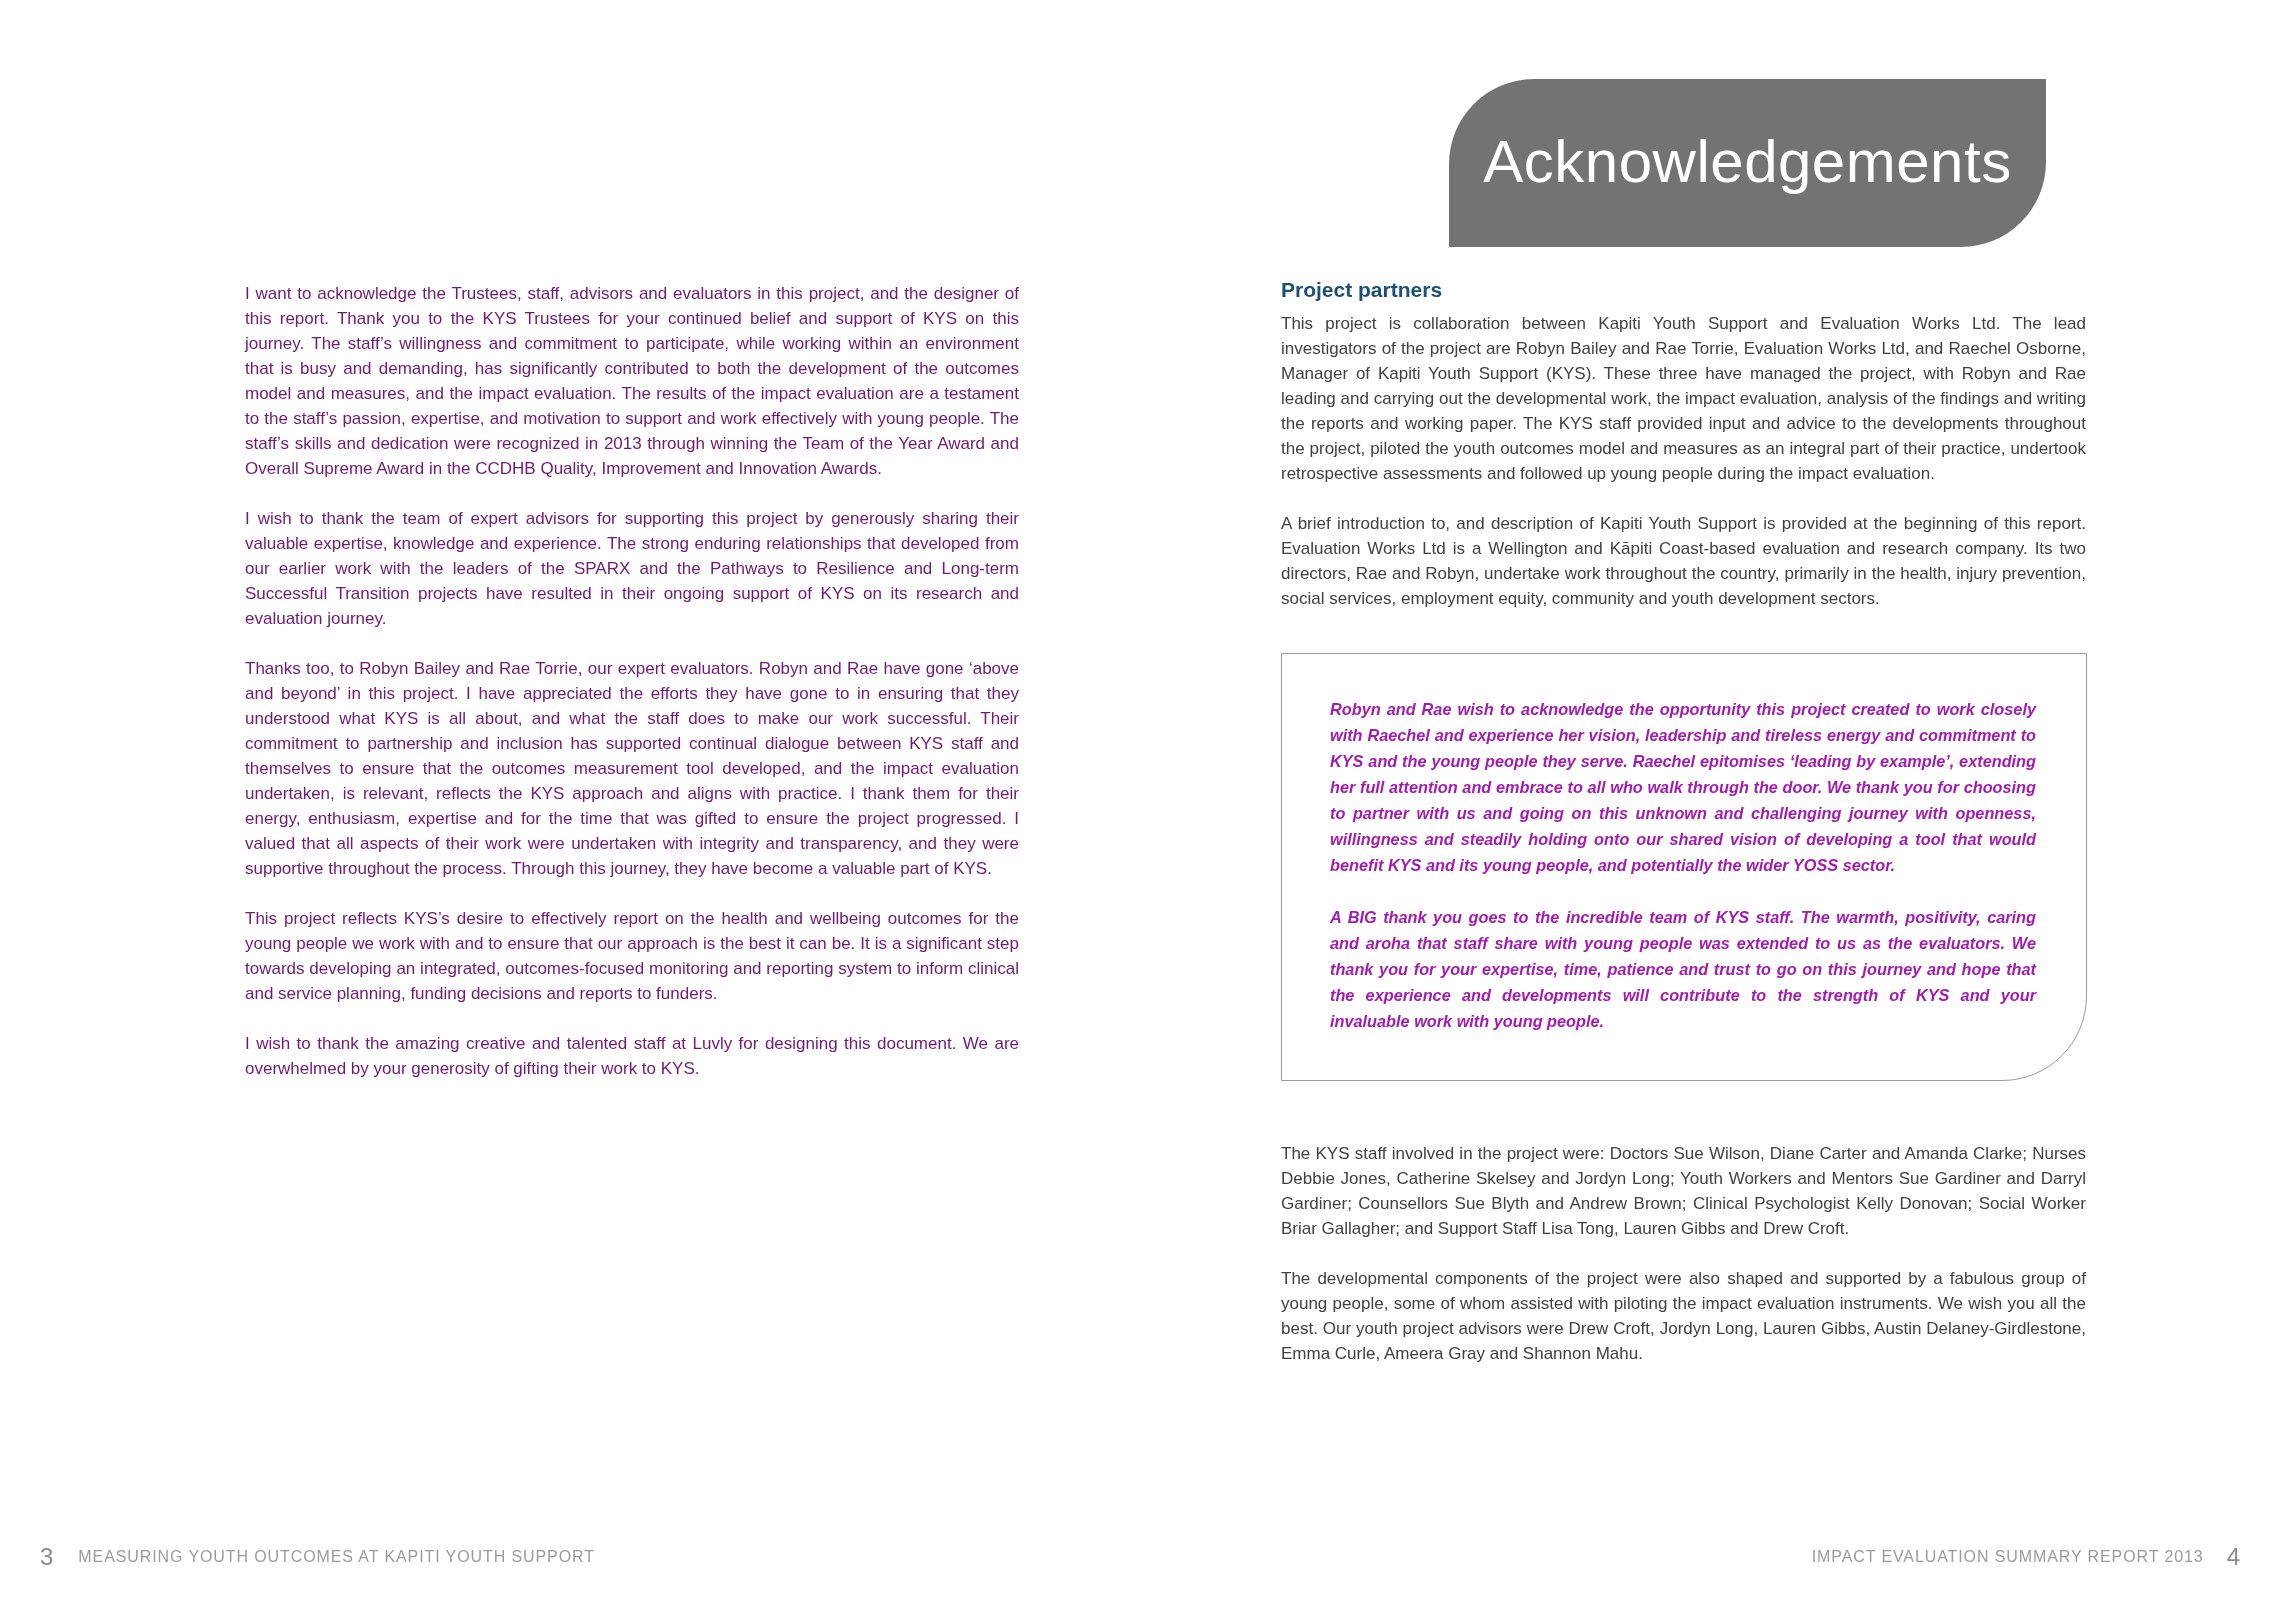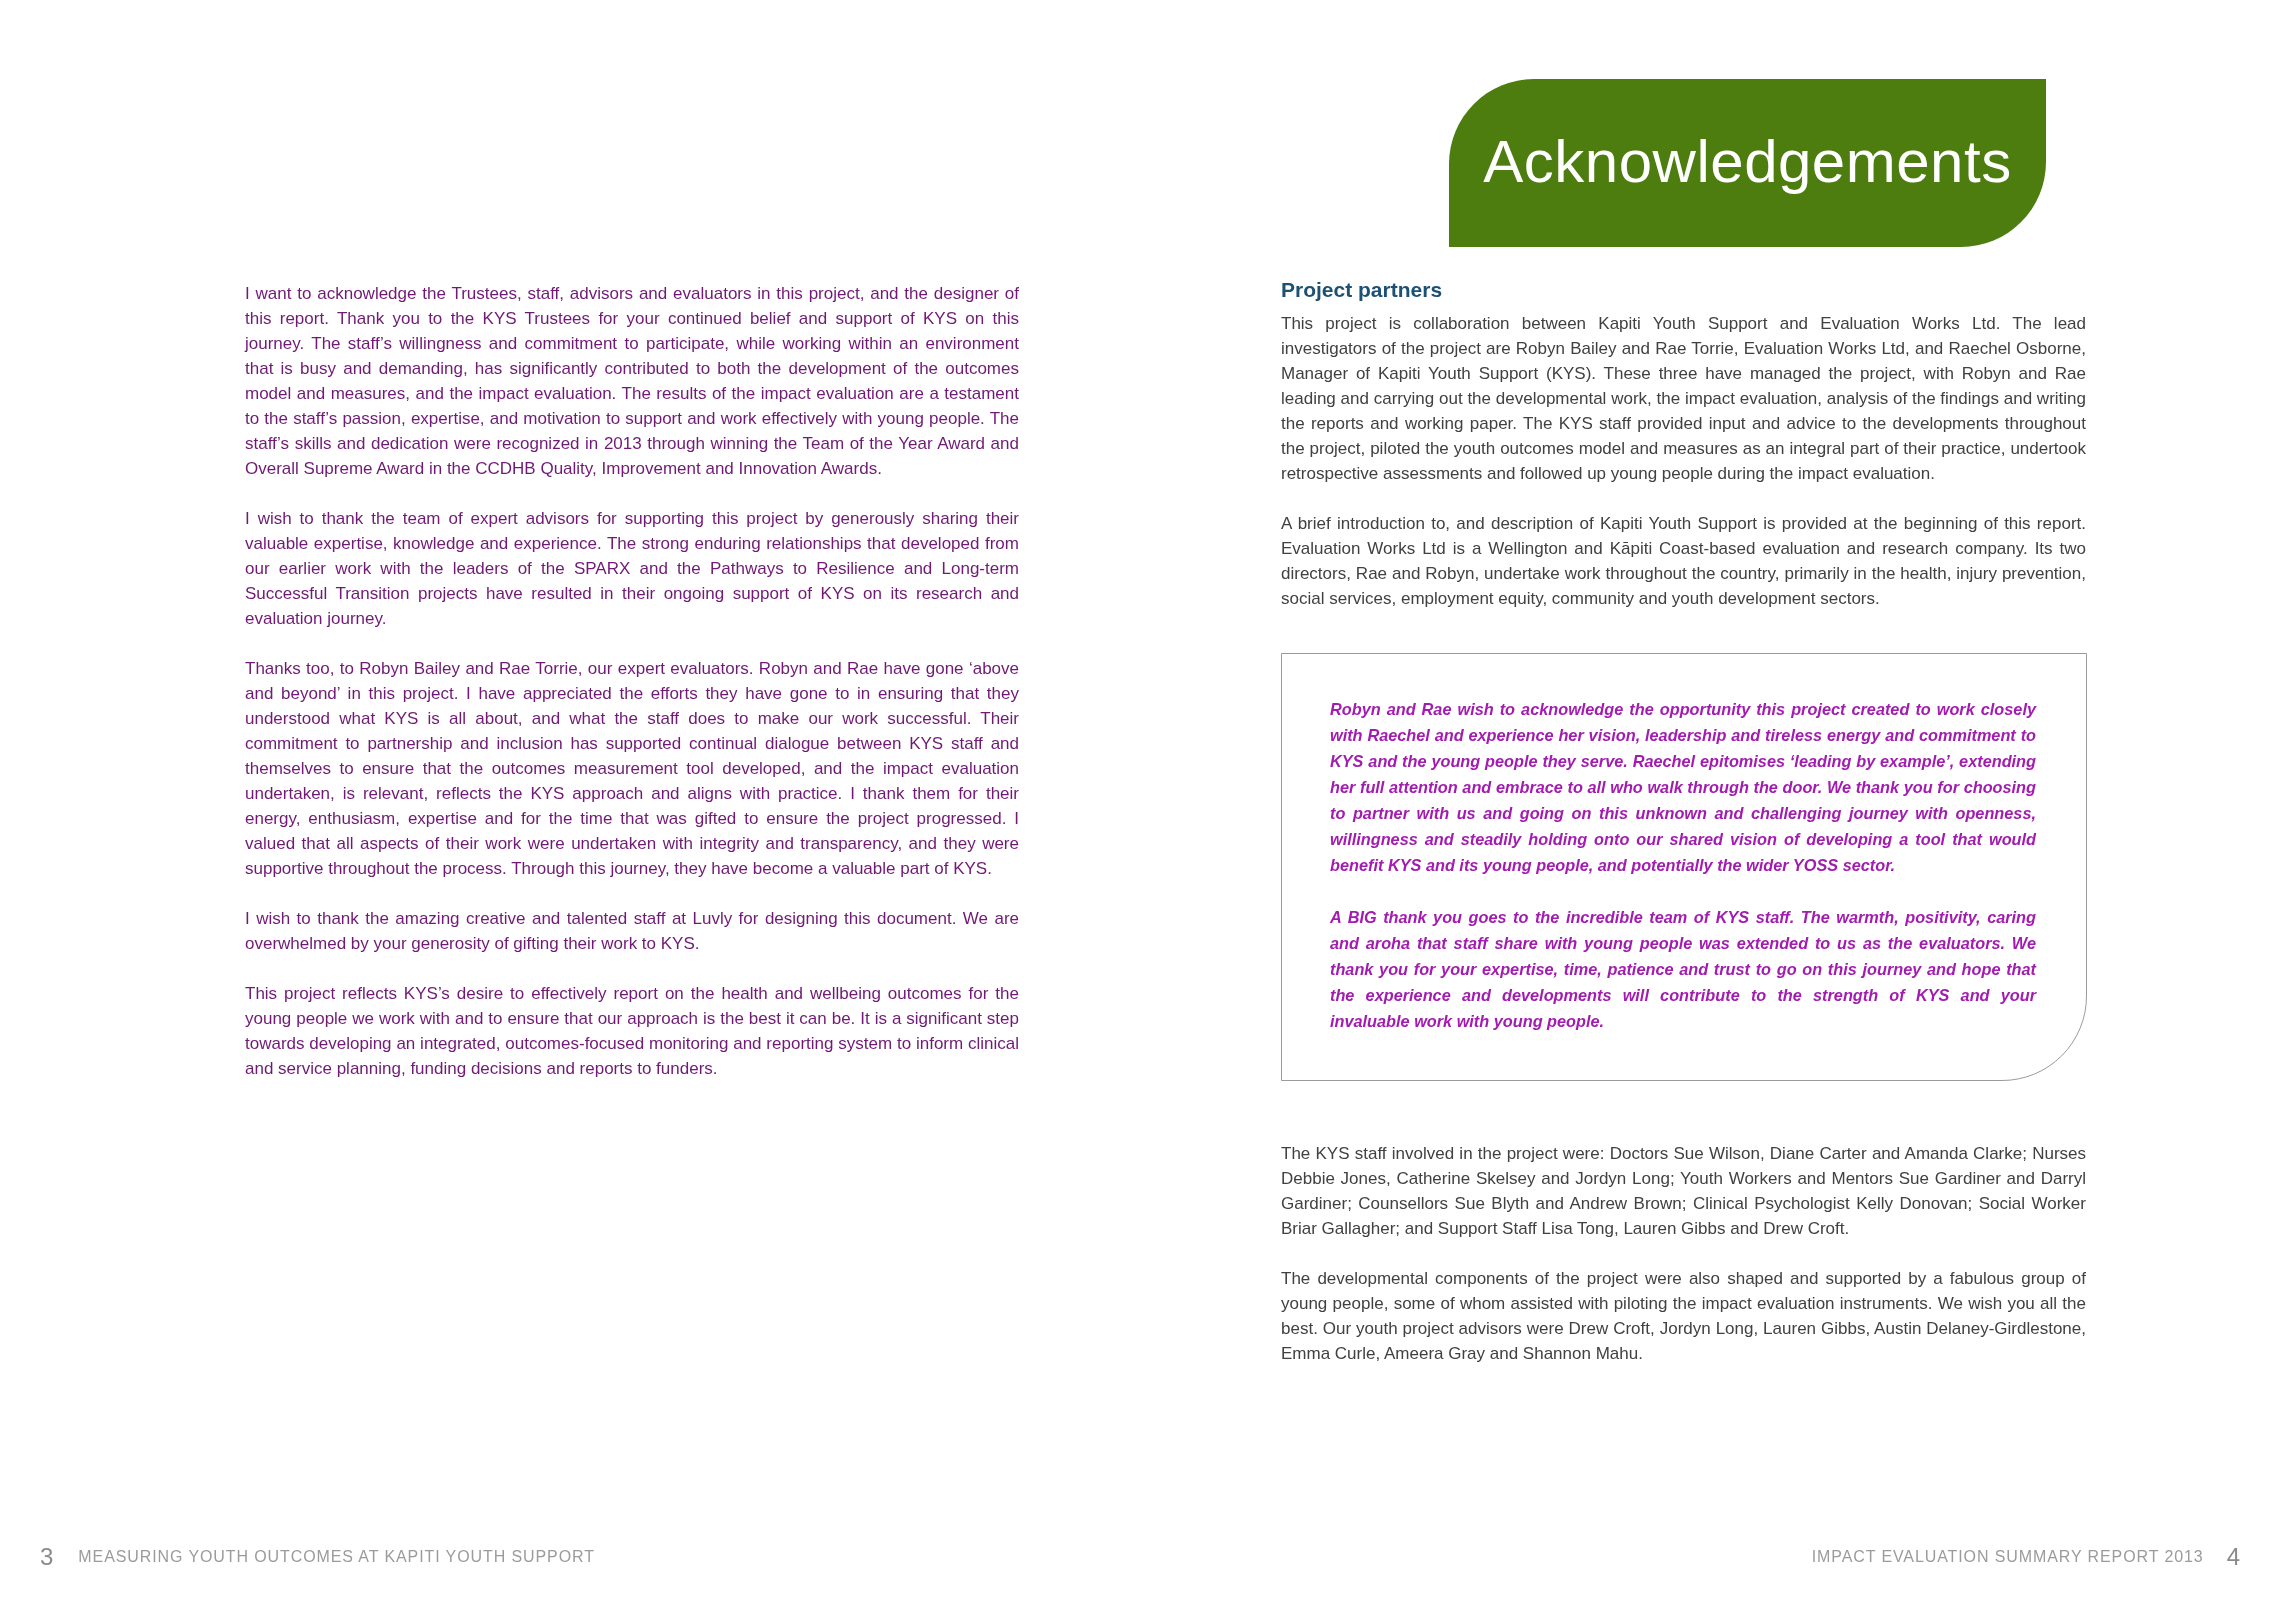--- a/index.html
+++ b/index.html
@@ -47,21 +47,21 @@
   .page-num { font-size: 24px; color: #8a8a8a; }
   .footer-label {
     font-size: 16px; letter-spacing: 0.9px; color: #9b9b9b;
     text-transform: uppercase;
   }
 
   
   .ack-header {
     position: absolute; left: 1449px; top: 79px;
     width: 597px; height: 168px;
-    background: #4d7c0f;
+    background: #737373;
     border-radius: 85px 0 85px 0;
     display: flex; align-items: center; justify-content: center;
   }
   .ack-header .ack-title {
     color: #ffffff;
     font-size: 60px;
     font-weight: 200;
     letter-spacing: 0.5px;
     padding-bottom: 3.8px;
   }
@@ -99,22 +99,22 @@
 </style>
 </head>
 <body>
 
 <div class="spread">
 
   <div class="left-col">
     <p>I want to acknowledge the Trustees, staff, advisors and evaluators in this project, and the designer of this report. Thank you to the KYS Trustees for your continued belief and support of KYS on this journey. The staff’s willingness and commitment to participate, while working within an environment that is busy and demanding, has significantly contributed to both the development of the outcomes model and measures, and the impact evaluation. The results of the impact evaluation are a testament to the staff’s passion, expertise, and motivation to support and work effectively with young people. The staff’s skills and dedication were recognized in 2013 through winning the Team of the Year Award and Overall Supreme Award in the CCDHB Quality, Improvement and Innovation Awards.</p>
     <p>I wish to thank the team of expert advisors for supporting this project by generously sharing their valuable expertise, knowledge and experience. The strong enduring relationships that developed from our earlier work with the leaders of the SPARX and the Pathways to Resilience and Long-term Successful Transition projects have resulted in their ongoing support of KYS on its research and evaluation journey.</p>
     <p>Thanks too, to Robyn Bailey and Rae Torrie, our expert evaluators. Robyn and Rae have gone ‘above and beyond’ in this project. I have appreciated the efforts they have gone to in ensuring that they understood what KYS is all about, and what the staff does to make our work successful. Their commitment to partnership and inclusion has supported continual dialogue between KYS staff and themselves to ensure that the outcomes measurement tool developed, and the impact evaluation undertaken, is relevant, reflects the KYS approach and aligns with practice. I thank them for their energy, enthusiasm, expertise and for the time that was gifted to ensure the project progressed. I valued that all aspects of their work were undertaken with integrity and transparency, and they were supportive throughout the process. Through this journey, they have become a valuable part of KYS.</p>
+    <p>This project reflects KYS’s desire to effectively report on the health and wellbeing outcomes for the young people we work with and to ensure that our approach is the best it can be. It is a significant step towards developing an integrated, outcomes-focused monitoring and reporting system to inform clinical and service planning, funding decisions and reports to funders.</p>
     <p>I wish to thank the amazing creative and talented staff at Luvly for designing this document. We are overwhelmed by your generosity of gifting their work to KYS.</p>
-    <p>This project reflects KYS’s desire to effectively report on the health and wellbeing outcomes for the young people we work with and to ensure that our approach is the best it can be. It is a significant step towards developing an integrated, outcomes-focused monitoring and reporting system to inform clinical and service planning, funding decisions and reports to funders.</p>
   </div>
 
 
   <div class="footer-left">
     <span class="page-num">3</span>
     <span class="footer-label">MEASURING YOUTH OUTCOMES AT KAPITI YOUTH SUPPORT</span>
   </div>
 
   <div class="ack-header">
     <span class="ack-title">Acknowledgements</span>

